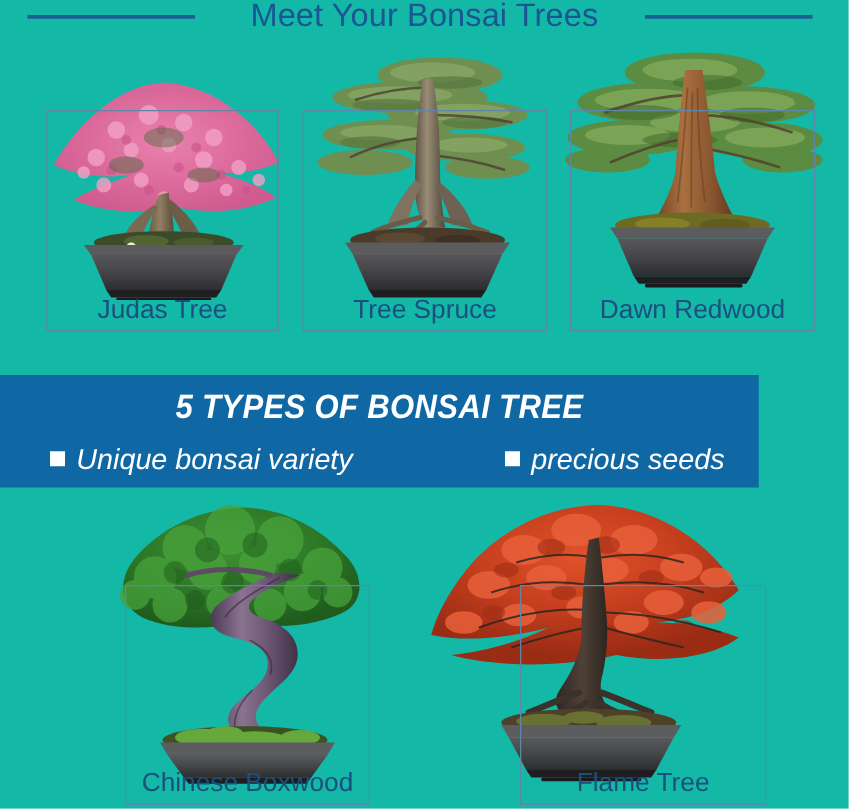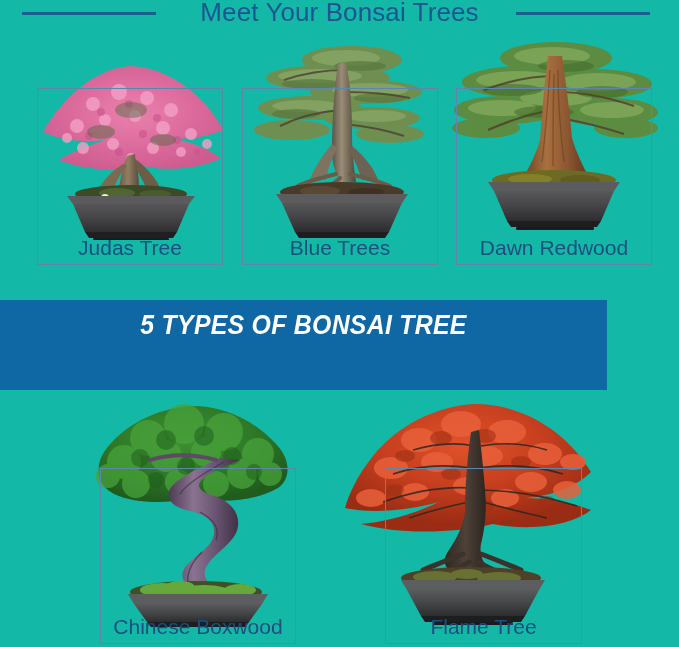--- a/index.html
+++ b/index.html
@@ -299,29 +299,39 @@
         <path d="M46 161 L166 161 L153 191 L59 191 Z" fill="url(#potG3)"></path>
         <path d="M59 191 L153 191 L149 197 L63 197 Z" fill="#1e1e21"></path>
         <rect x="68" y="197" width="78" height="3" rx="1.2" fill="#191a1c"></rect>
       </svg>
     </div>
 
     <div class="card" id="card-judas">
       <div class="label">Judas Tree</div>
     </div>
     <div class="card" id="card-spruce">
-      <div class="label">Blue Trees</div>
+      <div class="label">Tree Spruce</div>
     </div>
     <div class="card" id="card-redwood">
       <div class="label">Dawn Redwood</div>
     </div>
   </div>
 
   <div class="banner">
     <div class="banner-title">5 TYPES OF BONSAI TREE</div>
+    <div class="banner-bullets">
+      <div class="bullet" id="bullet-1">
+        <span class="sq"></span>
+        <span class="btext">Unique bonsai variety</span>
+      </div>
+      <div class="bullet" id="bullet-2">
+        <span class="sq"></span>
+        <span class="btext">precious seeds</span>
+      </div>
+    </div>
   </div>
 
   <div class="bottom-row">
 
     <div class="art" id="art-boxwood" style="top:10px;">
       <svg viewBox="0 0 240 228" width="240" height="228">
         <defs>
           <radialGradient id="boxG" cx="45%" cy="35%" r="65%">
             <stop offset="0%" stop-color="#3f8f33"></stop>
             <stop offset="55%" stop-color="#2f7a28"></stop>
@@ -492,18 +502,18 @@
         <path d="M62 182 L206 182 L200 192 L68 192 Z" fill="#5c5d5f"></path>
         <path d="M68 192 L200 192 L186 218 L82 218 Z" fill="url(#potG5)"></path>
         <path d="M82 218 L186 218 L182 224 L86 224 Z" fill="#1e1e21"></path>
         <rect x="94" y="224" width="80" height="3" rx="1.2" fill="#191a1c"></rect>
       </svg>
     </div>
 
     <div class="card" id="card-boxwood" style="top:78px;">
       <div class="label">Chinese Boxwood</div>
     </div>
-    <div class="card" id="card-flame" style="top:78px;">
+    <div class="card" id="card-flame" style="top:78px;margin-left:31px;">
       <div class="label">Flame Tree</div>
     </div>
   </div>
 
 </div>
 
 </body></html>

